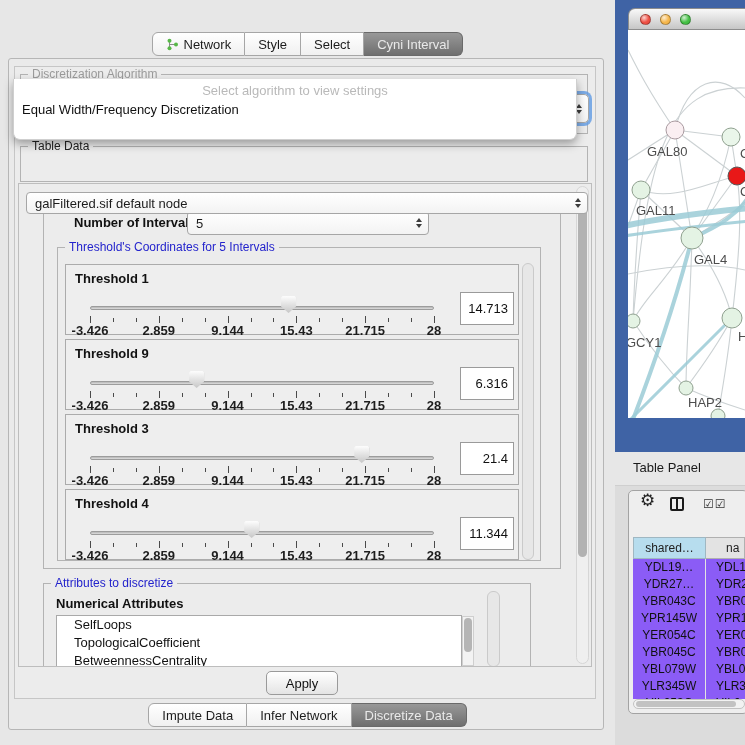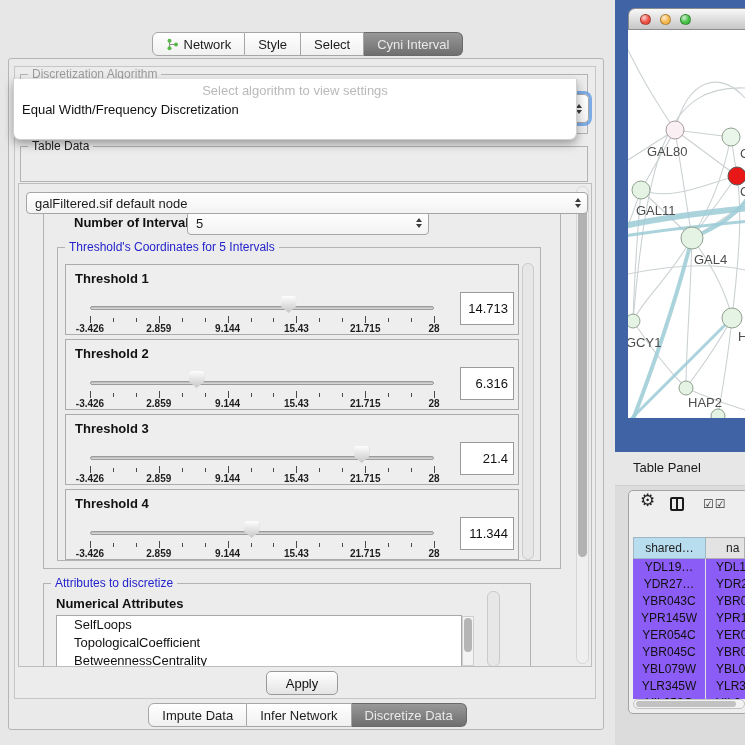--- a/index.html
+++ b/index.html
@@ -74,21 +74,21 @@
   .track{position:absolute;left:24px;top:41px;width:344px;height:4px;border-radius:3px;
          background:linear-gradient(#b5b5b5,#dedede);border:1px solid #9c9c9c;}
   .thumb{position:absolute;top:31px;width:15px;height:17px;
          background:linear-gradient(#fdfdfd,#c7c7c7);
          clip-path:polygon(50% 100%,0 62%,0 10%,10% 0,90% 0,100% 10%,100% 62%);
          filter:drop-shadow(0 0 1px #6f6f6f);}
   .ticks{position:absolute;left:24px;top:51px;width:344px;height:8px;}
   .ticks i{position:absolute;top:2px;width:1px;height:4px;background:#4a4a4a;}
   .ticks i.major{top:0;height:7px;}
   .tlabels{position:absolute;left:24px;top:58px;width:344px;height:11px;}
-  .tlabels span{position:absolute;transform:translateX(-50%);font-size:10px;font-weight:bold;color:#1d1d1d;white-space:nowrap;}
+  .tlabels span{position:absolute;transform:translateX(-50%);font-size:13px;font-weight:bold;color:#1d1d1d;white-space:nowrap;}
   .vbox{position:absolute;left:394px;top:27px;width:54px;height:33px;border:1px solid #9a9a9a;background:#fff;
         font-size:13px;font-family:inherit;color:#111;text-align:right;padding:0 5px;}
 
   
   .attr-list{position:absolute;left:37px;top:431px;width:406px;height:52px;background:#fff;border:1px solid #a9a9a9;overflow:hidden;}
   .attr-list .li{height:18px;line-height:18px;padding-left:17px;font-size:13px;color:#111;white-space:nowrap;}
   .lsb{position:absolute;left:443px;top:432px;width:12px;height:50px;background:#f3f3f3;border:1px solid #cfcfcf;}
   .lsb-thumb{margin:1px auto 0;width:8px;height:34px;background:#b5b5b5;border-radius:4px;}
   .sbtrack{position:absolute;background:#e7e7e7;border:1px solid #cacaca;border-radius:6px;}
   .sb-thresh{left:503px;top:79px;width:12px;height:297px;}
@@ -229,21 +229,21 @@
                 <span style="left: 40%;">9.144</span>
                 <span style="left: 60%;">15.43</span>
                 <span style="left: 80%;">21.715</span>
                 <span style="left: 100%;">28</span>
               </div>
               <div class="thumb" style="left: 215.056px;"></div>
             </div>
             <input class="vbox" readonly="" value="14.713" style="">
           </div>
           <div class="tpanel" style="top: 155px;">
-            <span class="tlabel">Threshold 2</span>
+            <span class="tlabel">Threshold 9</span>
             <div class="slider">
               <div class="track"></div>
               <div class="ticks">
                 <i class="major" style="left: 0%;"></i>
                 <i style="left: 6.66667%;"></i>
                 <i style="left: 13.3333%;"></i>
                 <i class="major" style="left: 20%;"></i>
                 <i style="left: 26.6667%;"></i>
                 <i style="left: 33.3333%;"></i>
                 <i class="major" style="left: 40%;"></i>

